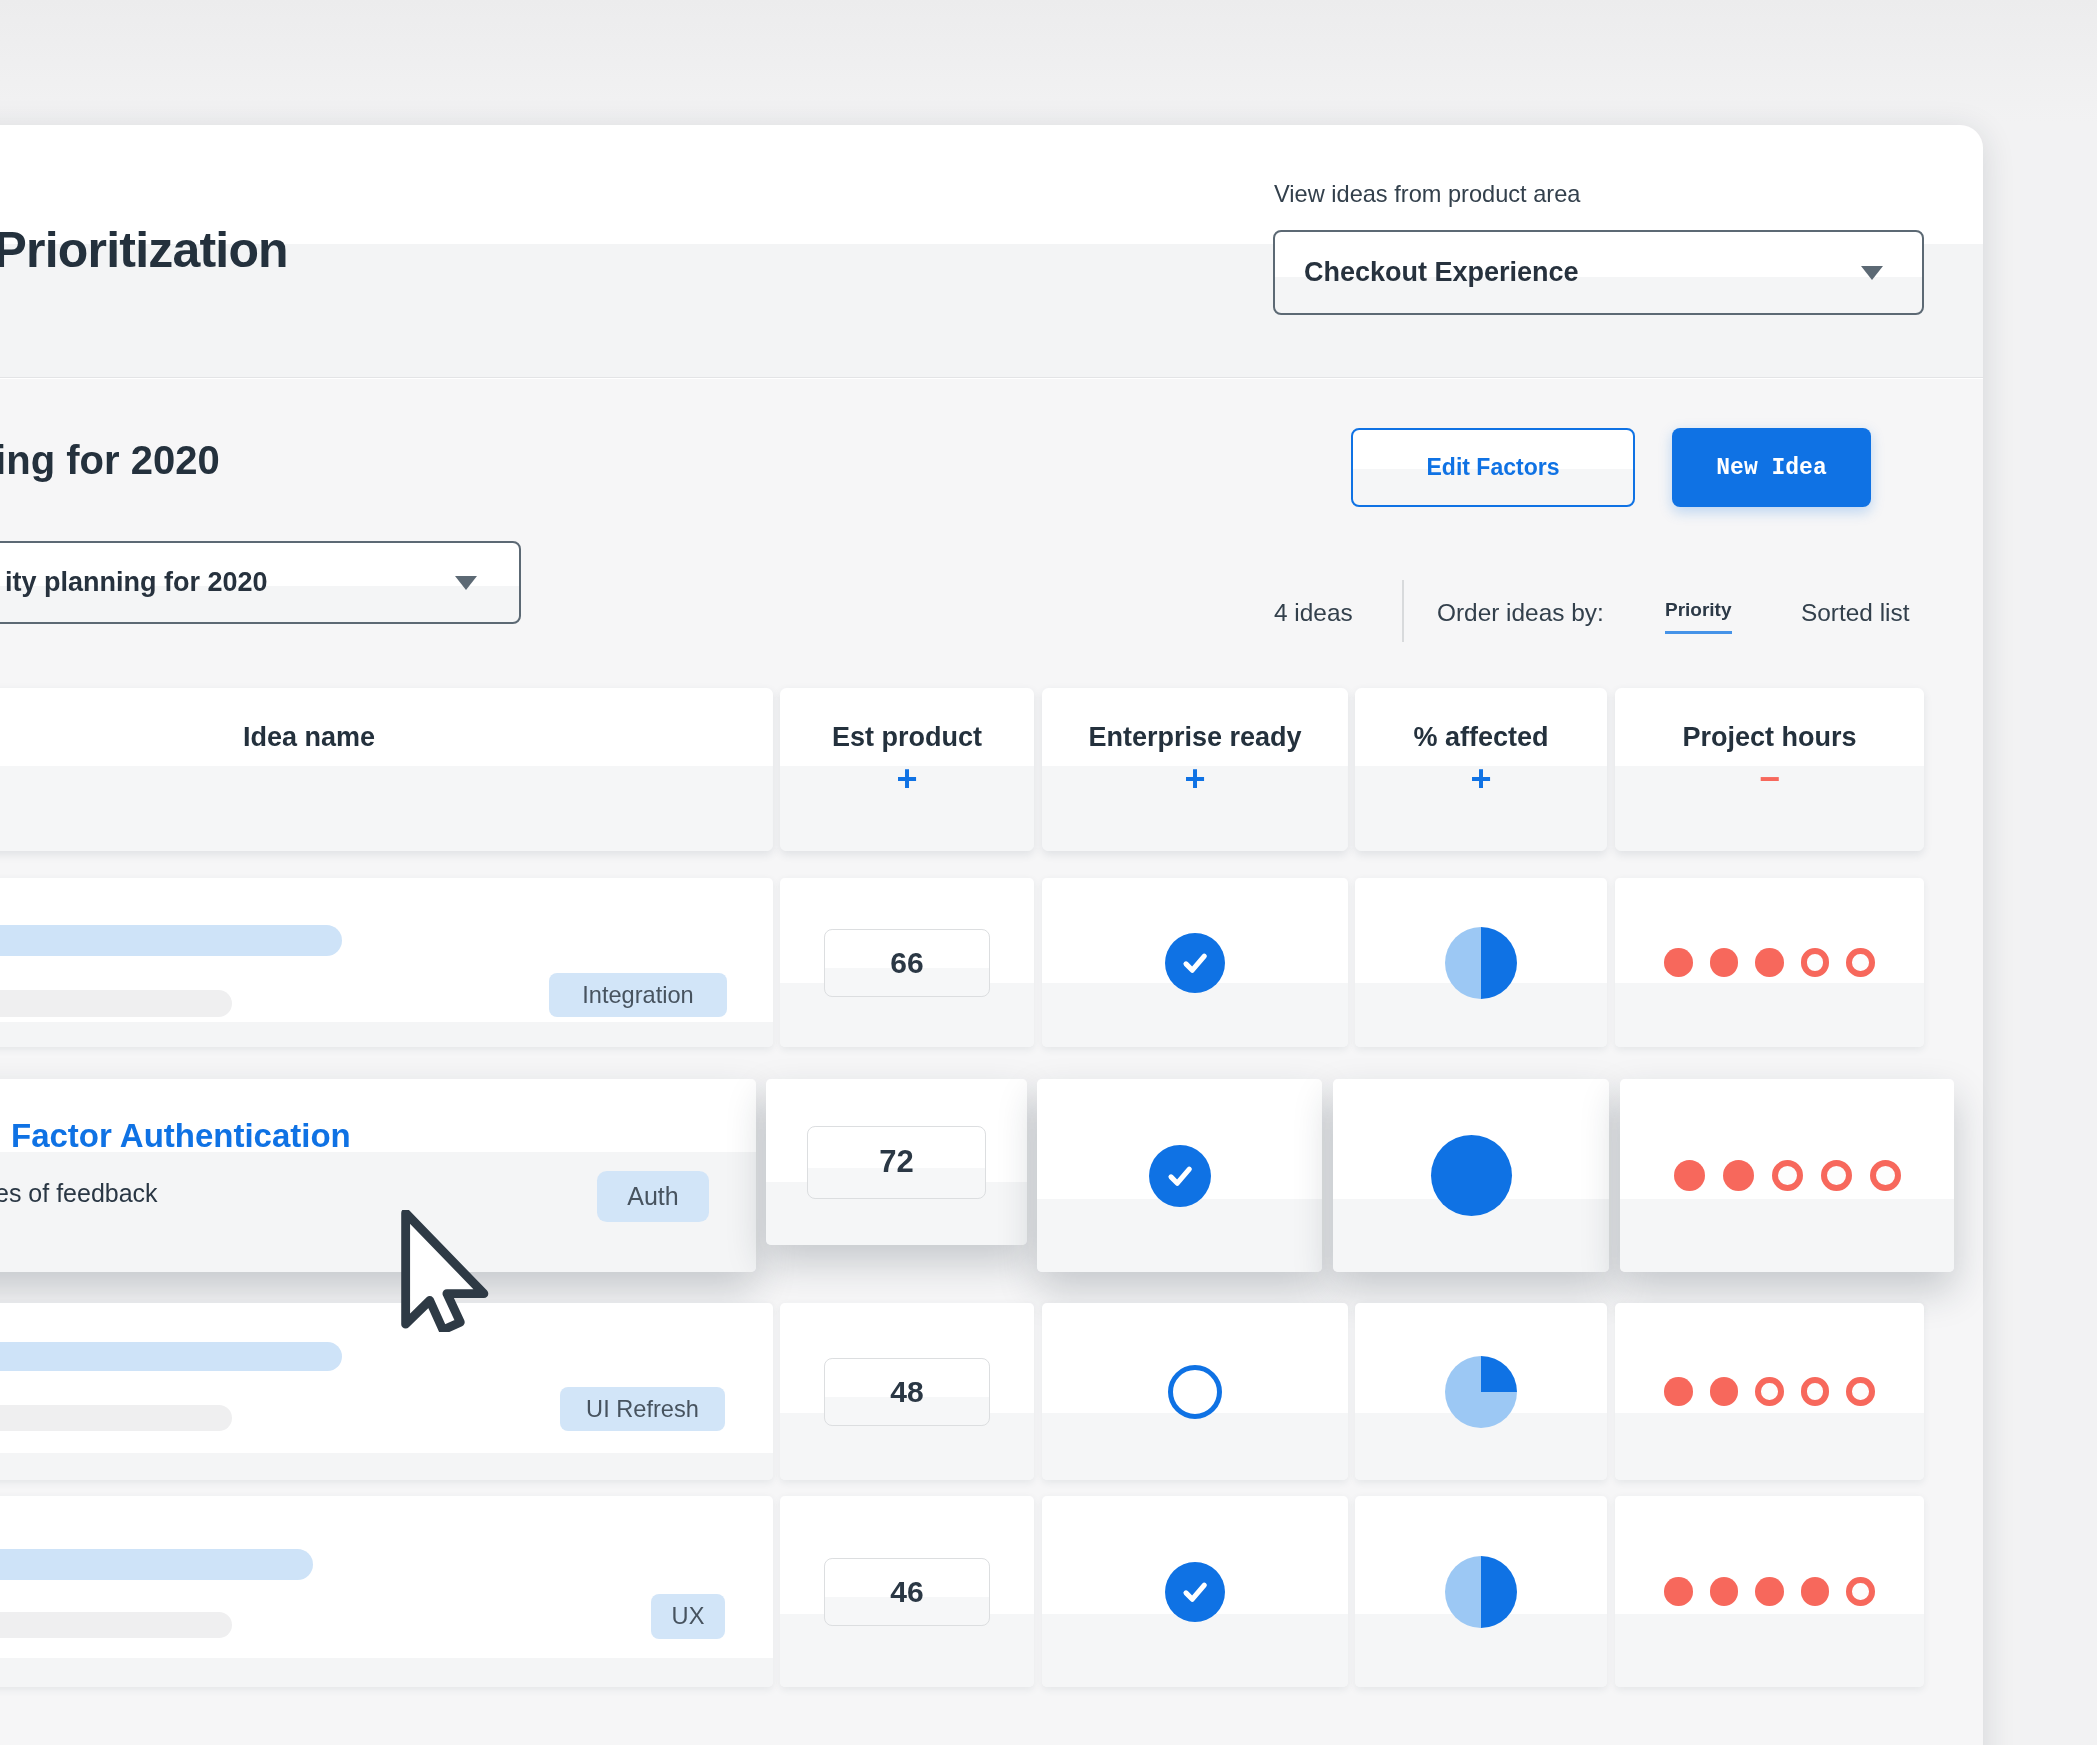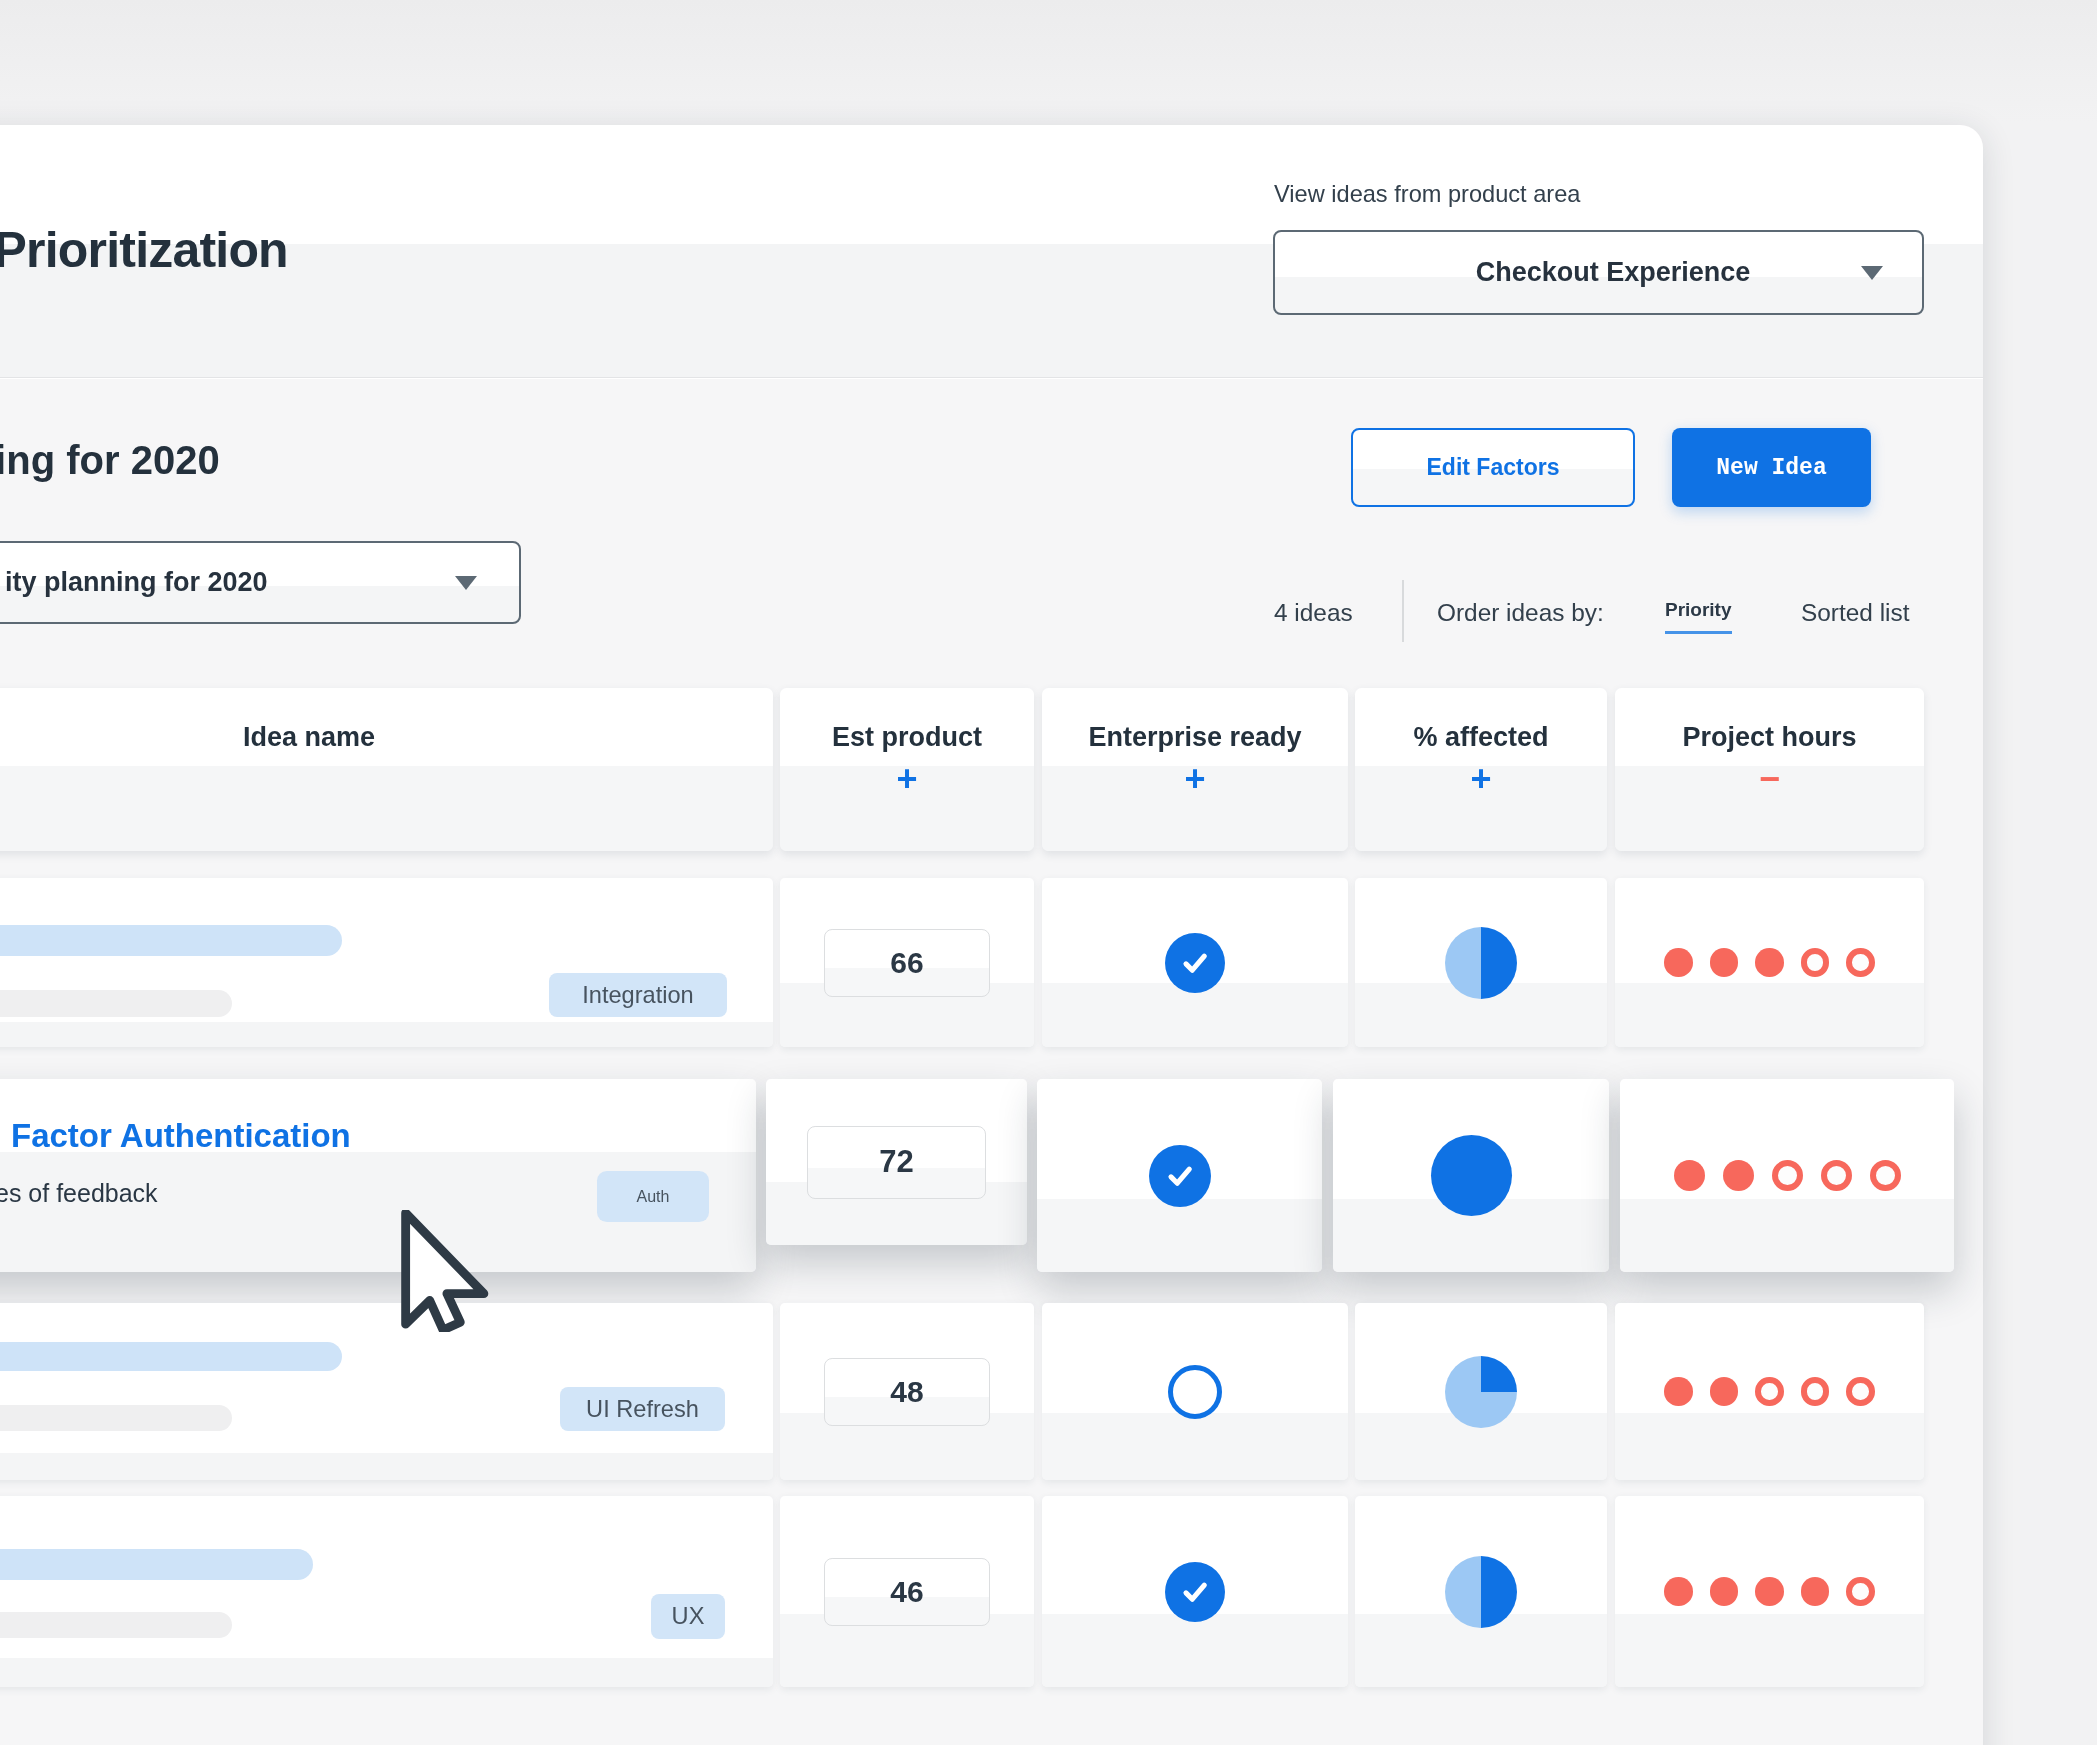--- a/index.html
+++ b/index.html
@@ -69,21 +69,21 @@
   .elevated .cell{box-shadow:0 18px 39px rgba(28,40,56,.22);}
   .elevated .cell-idea{background:linear-gradient(#ffffff 38%,#f4f5f6 38%);}
 
   .sk-bar{position:absolute;border-radius:16.3px;}
   .sk-blue{background:#cee3f8;}
   .sk-gray{background:#efeff0;}
 
   .tag{position:absolute;background:var(--tag-bg);color:var(--tag-ink);
     border-radius:8.1px;display:flex;align-items:center;justify-content:center;
     font-size:23.6px;white-space:nowrap;}
-  .elevated .tag{font-size:16px;border-radius:9.8px;}
+  .elevated .tag{font-size:25px;border-radius:9.8px;}
 
   .idea-title{position:absolute;font-size:33px;font-weight:700;color:var(--accent-blue);white-space:nowrap;}
   .idea-sub{position:absolute;font-size:25px;color:#2a3744;white-space:nowrap;}
 
   .num-input{width:166px;height:68px;border:1.6px solid var(--input-border);border-radius:8.1px;
     background:linear-gradient(#ffffff 58%,#f6f7f8 58%);
     display:flex;align-items:center;justify-content:center;
     font-size:30px;font-weight:700;color:#2b3845;box-sizing:border-box;text-align:right;}
   .elevated .num-input{width:179px;height:73px;font-size:31px;}
 
@@ -108,21 +108,21 @@
 </head>
 <body>
 
 <div class="stage">
   <div class="main-card"></div>
   <div class="zone-sub"></div>
   <div class="zone-body"></div>
 
   <div class="abs page-title" style="left:-6.5px;top:221px;">Prioritization</div>
   <div class="abs field-label" style="left:1274px;top:181px;">View ideas from product area</div>
-  <div class="abs select" style="left:1273px;top:230px;width:651px;height:85px;justify-content:center;">
+  <div class="abs select" style="left:1273px;top:230px;width:651px;height:85px;">
     <span class="sel-text" style="margin-left:29px;">Checkout Experience</span>
     <span class="caret" style="right:39px;"></span>
   </div>
 
   <div class="abs section-heading" style="left:-4.9px;top:438px;">ing for 2020</div>
   <div class="abs select" style="left:-49px;top:541px;width:570px;height:83px;">
     <span class="sel-text" style="margin-left:52px;">ity planning for 2020</span>
     <span class="caret" style="right:42px;"></span>
   </div>
   <div class="abs btn btn-outline" style="left:1351px;top:428px;width:284px;height:79px;">Edit Factors</div>

